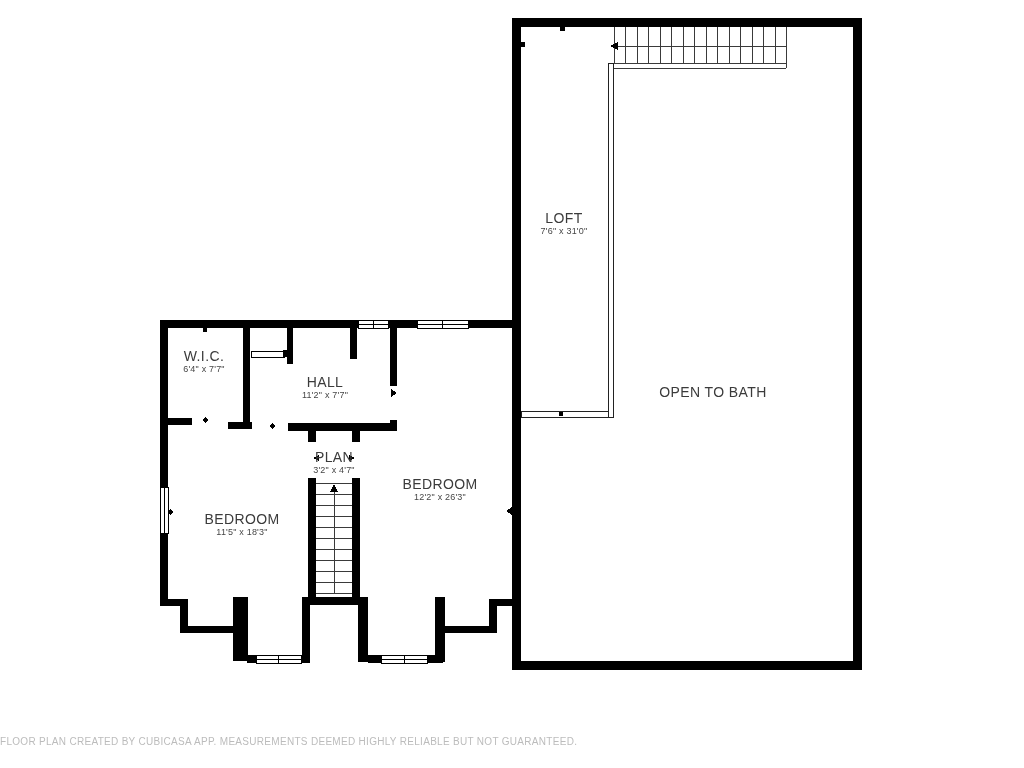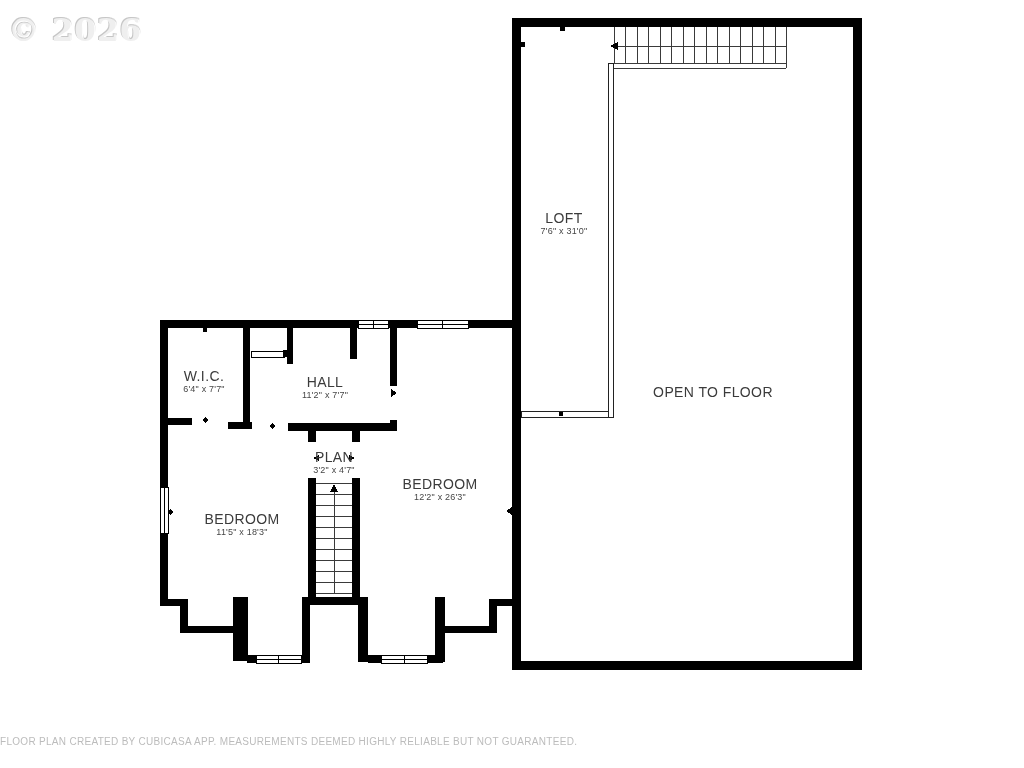--- a/index.html
+++ b/index.html
@@ -24,21 +24,20 @@
   .footer{
     position:absolute;left:0;top:736px;width:100%;text-align:left;
     font-size:10px;letter-spacing:.3px;color:#bcbcbc;
   }
 </style>
 </head>
 <body>
 
 <div class="canvas">
 
-  <div class="watermark">© 2026</div>
 
   <svg width="1024" height="768" viewBox="0 0 1024 768" shape-rendering="crispEdges">
 
     <g fill="#000000">
       <rect x="512" y="18" width="350" height="9"></rect>
       <rect x="512" y="661" width="350" height="9"></rect>
       <rect x="512" y="18" width="9" height="652"></rect>
       <rect x="853" y="18" width="9" height="652"></rect>
     </g>
 
@@ -135,24 +134,24 @@
       <rect x="203" y="328" width="4" height="4"></rect>
     </g>
   </svg>
 
   <div class="room-label" style="left:564px;top:225px">
     <div class="room-name">LOFT</div>
     <div class="room-dims">7'6" x 31'0"</div>
   </div>
 
   <div class="room-label" style="left:713px;top:392px">
-    <div class="room-name">OPEN TO FLOOR</div>
+    <div class="room-name">OPEN TO BATH</div>
   </div>
 
-  <div class="room-label" style="left:204px;top:383px">
+  <div class="room-label" style="left:204px;top:363px">
     <div class="room-name">W.I.C.</div>
     <div class="room-dims">6'4" x 7'7"</div>
   </div>
 
   <div class="room-label" style="left:325px;top:389px">
     <div class="room-name">HALL</div>
     <div class="room-dims">11'2" x 7'7"</div>
   </div>
 
   <div class="room-label" style="left:334px;top:464px">

